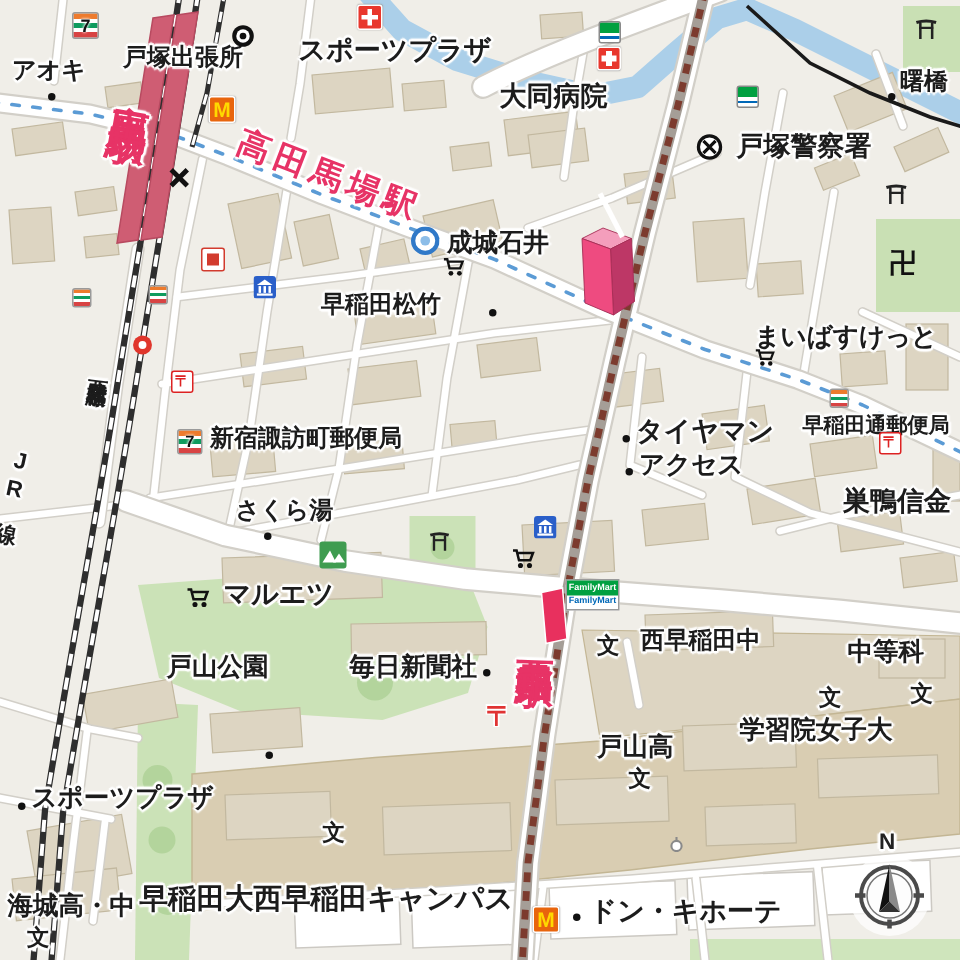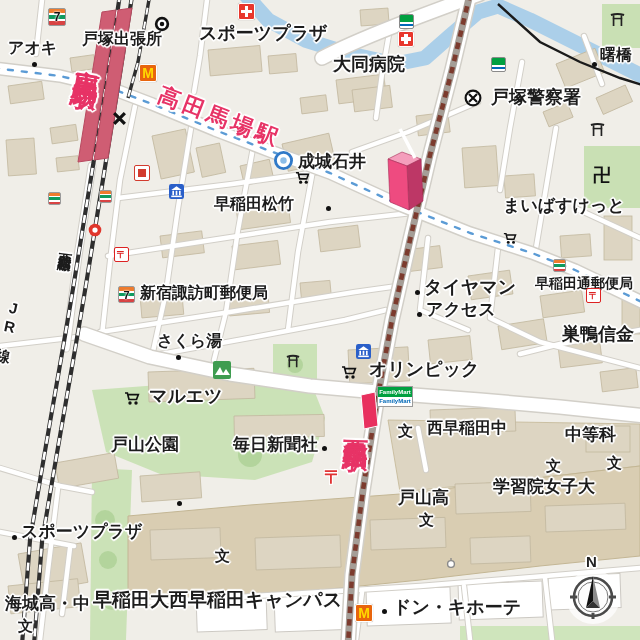--- a/index.html
+++ b/index.html
@@ -250,28 +250,27 @@
 
 <div id="overlay">
       <div class="lbl" style="left: 8px; top: 40px; font-size: 16px;">アオキ</div>
       <div class="lbl" style="left: 82px; top: 31px; font-size: 16px;">戸塚出張所</div>
       <div class="lbl" style="left: 199px; top: 24px; font-size: 18px;">スポーツプラザ</div>
       <div class="lbl" style="left: 333px; top: 55px; font-size: 18px;">大同病院</div>
       <div class="lbl" style="left: 600px; top: 47px; font-size: 16px;">曙橋</div>
       <div class="lbl" style="left: 491px; top: 88px; font-size: 18px;">戸塚警察署</div>
       <div class="lbl" style="left: 298px; top: 153px; font-size: 17px;">成城石井</div>
       <div class="lbl" style="left: 214px; top: 196px; font-size: 16px;">早稲田松竹</div>
-      <div class="lbl" style="left: 503px; top: 197px; font-size: 17px;">まいばすけっと</div>
+      <div class="lbl" style="left: 503px; top: 216px; font-size: 17px;">まいばすけっと</div>
       <div class="lbl" style="left: 140px; top: 285px; font-size: 16px;">新宿諏訪町郵便局</div>
       <div class="lbl" style="left: 535px; top: 276px; font-size: 14px;">早稲田通郵便局</div>
       <div class="lbl" style="left: 424px; top: 278px; font-size: 18px;">タイヤマン</div>
       <div class="lbl" style="left: 426px; top: 301px; font-size: 17px;">アクセス</div>
       <div class="lbl" style="left: 562px; top: 325px; font-size: 18px;">巣鴨信金</div>
       <div class="lbl" style="left: 157px; top: 333px; font-size: 16px;">さくら湯</div>
-      <div class="lbl" style="left: 369px; top: 360px; font-size: 18px;">オリンピック</div>
       <div class="lbl" style="left: 149px; top: 387px; font-size: 18px; text-align: right;">マルエツ</div>
       <div class="lbl" style="left: 111px; top: 436px; font-size: 17px;">戸山公園</div>
       <div class="lbl" style="left: 233px; top: 436px; font-size: 17px;">毎日新聞社</div>
       <div class="lbl" style="left: 427px; top: 420px; font-size: 16px;">西早稲田中</div>
       <div class="lbl" style="left: 565px; top: 426px; font-size: 17px;">中等科</div>
       <div class="lbl" style="left: 21px; top: 523px; font-size: 17px;">スポーツプラザ</div>
       <div class="lbl" style="left: 493px; top: 478px; font-size: 17px;">学習院女子大</div>
       <div class="lbl" style="left: 398px; top: 489px; font-size: 17px;">戸山高</div>
       <div class="lbl" style="left: 93px; top: 590px; font-size: 19px;">早稲田大西早稲田キャンパス</div>
       <div class="lbl" style="left: 5px; top: 595px; font-size: 17px;">海城高・中</div>

